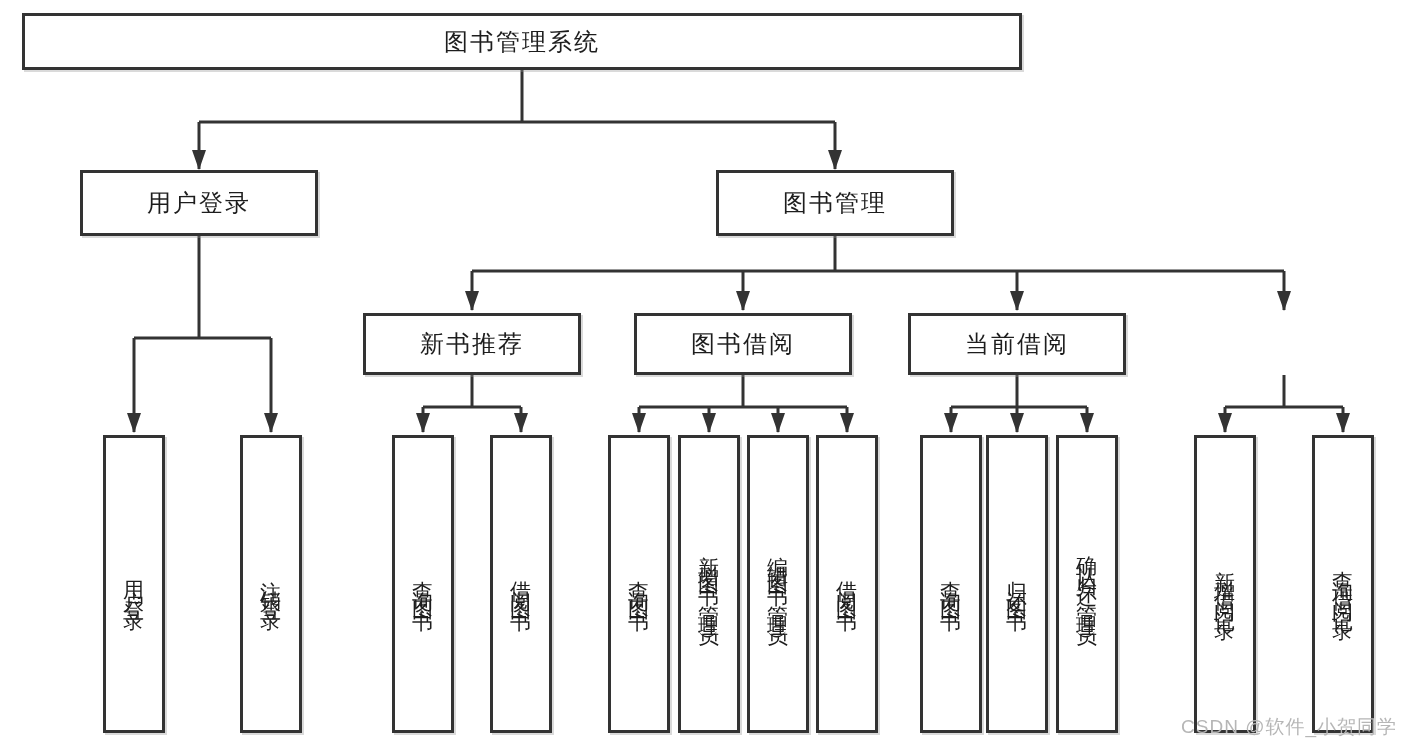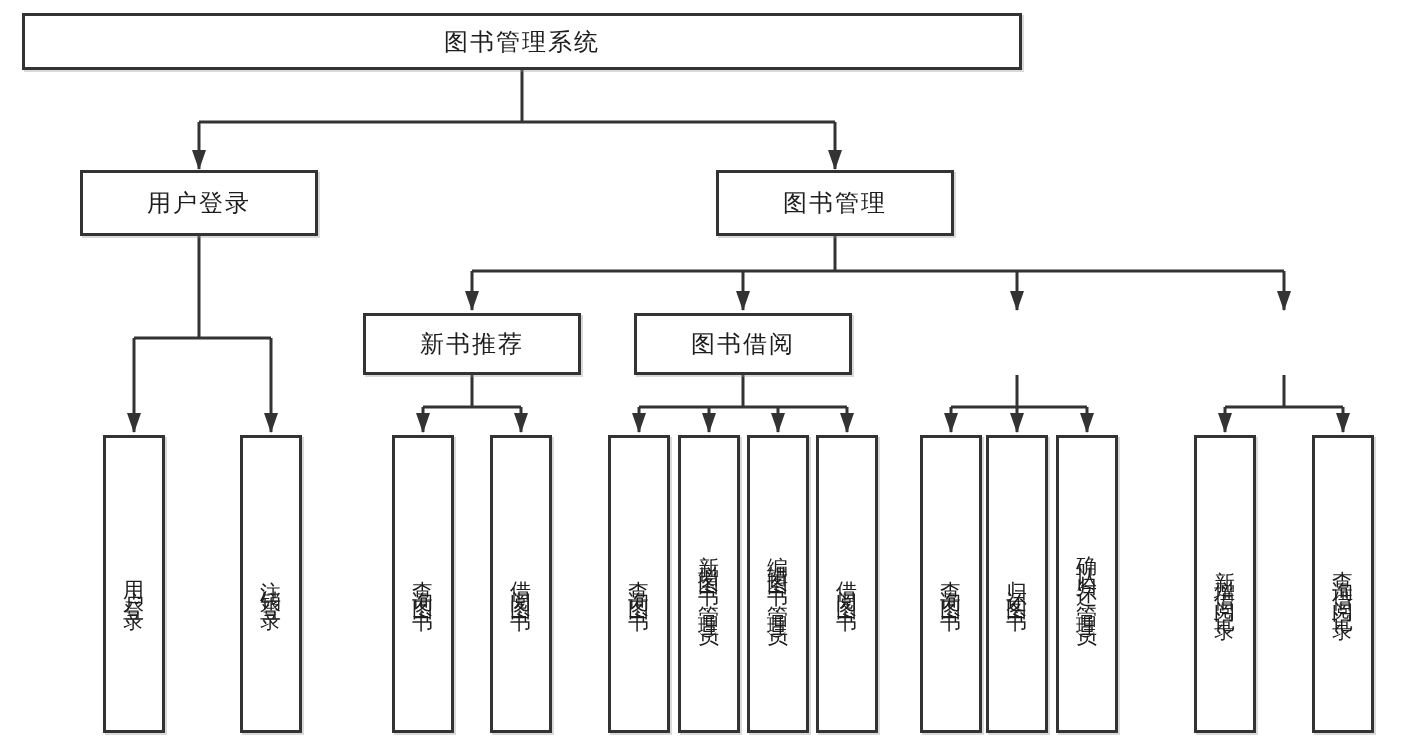--- a/index.html
+++ b/index.html
@@ -108,20 +108,23 @@
   <div class="box" style="left:716px;top:170px;width:238px;height:66px">
     <span class="lbl">图书管理</span>
   </div>
 
   <div class="box" style="left:634px;top:313px;width:218px;height:62px">
     <span class="lbl">图书借阅</span>
   </div>
   <div class="box" style="left:363px;top:313px;width:218px;height:62px">
     <span class="lbl">新书推荐</span>
   </div>
+  <div class="box" style="left:908px;top:313px;width:218px;height:62px">
+    <span class="lbl">当前借阅</span>
+  </div>
 
   <div class="vbox" style="left:103px;top:435px">
     <span class="vlbl">用户登录</span>
   </div>
   <div class="vbox" style="left:240px;top:435px">
     <span class="vlbl">注销登录</span>
   </div>
 
   <div class="vbox" style="left:392px;top:435px">
     <span class="vlbl">查询图书</span>
@@ -153,13 +156,14 @@
     <span class="vlbl">确认归还（管理员）</span>
   </div>
 
   <div class="vbox" style="left:1194px;top:435px">
     <span class="vlbl">新增借阅记录</span>
   </div>
   <div class="vbox" style="left:1312px;top:435px">
     <span class="vlbl">查询借阅记录</span>
   </div>
 
+  <div class="watermark">CSDN @软件_小贺同学</div>
 </div>
 
 </body></html>

